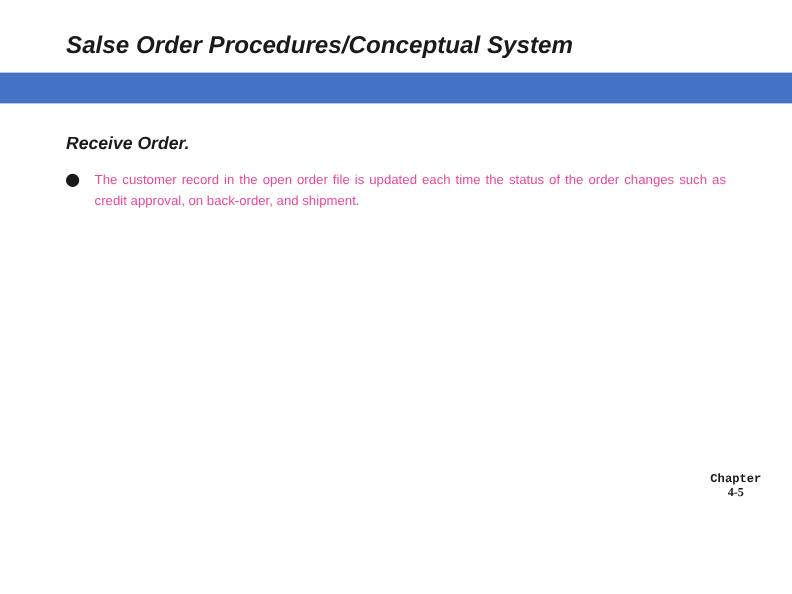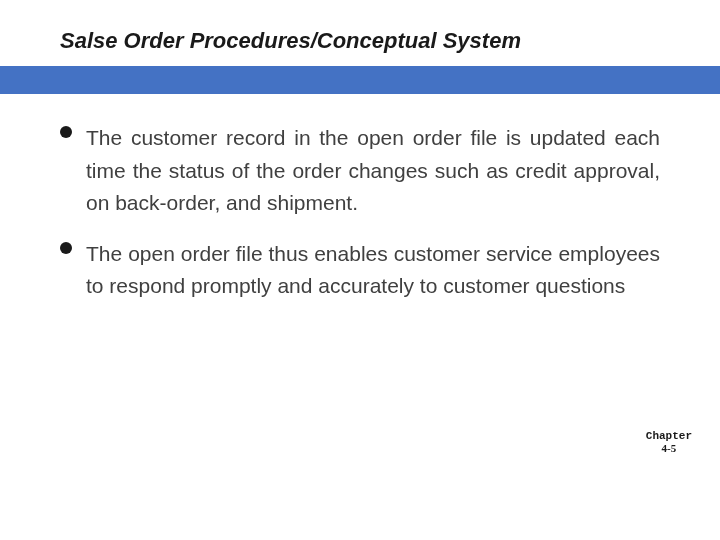--- a/index.html
+++ b/index.html
@@ -72,22 +72,22 @@
       height: 12px;
       background: #1a1a1a;
       border-radius: 50%;
       margin-top: 4px;
       margin-right: 14px;
       flex-shrink: 0;
     }
 
     .bullet-text {
       font-family: Arial, sans-serif;
-      font-size: 21px;
-      color: #404040;
+      font-size: 12px;
+      color: #ec4899;
       line-height: 1.55;
       text-align: justify;
     }
 
     .chapter-badge {
       position: absolute;
       bottom: 18px;
       right: 28px;
       text-align: center;
     }
@@ -112,29 +112,26 @@
 <div class="slide-container">
 
   <div class="title-area">
     <span class="title-text">Salse Order Procedures/Conceptual System</span>
   </div>
 
   <div class="blue-bar"></div>
 
   <div class="content-area">
 
+    <div class="receive-order-label">Receive Order.</div>
 
     <ul class="bullet-list">
       <li class="bullet-item">
         <div class="bullet-dot"></div>
         <span class="bullet-text">The customer record in the open order file is updated each time the status of the order changes such as credit approval, on back-order, and shipment.</span>
-      </li>
-      <li class="bullet-item">
-        <div class="bullet-dot"></div>
-        <span class="bullet-text">The open order file thus enables customer service employees to respond promptly and accurately to customer questions</span>
       </li>
     </ul>
 
   </div>
 
   <div class="chapter-badge">
     <div class="chapter-label">Chapter</div>
     <div class="chapter-number">4-5</div>
   </div>
 

